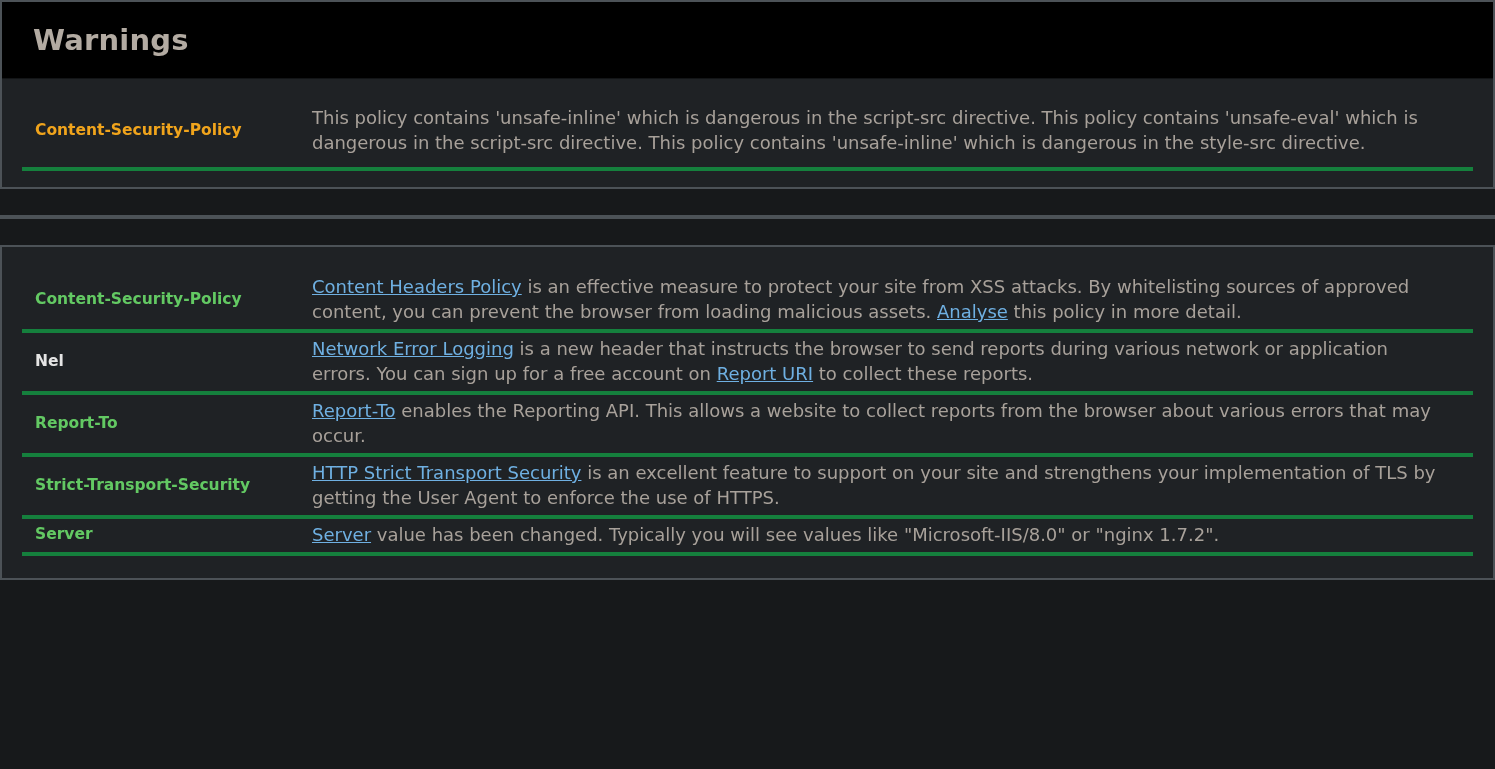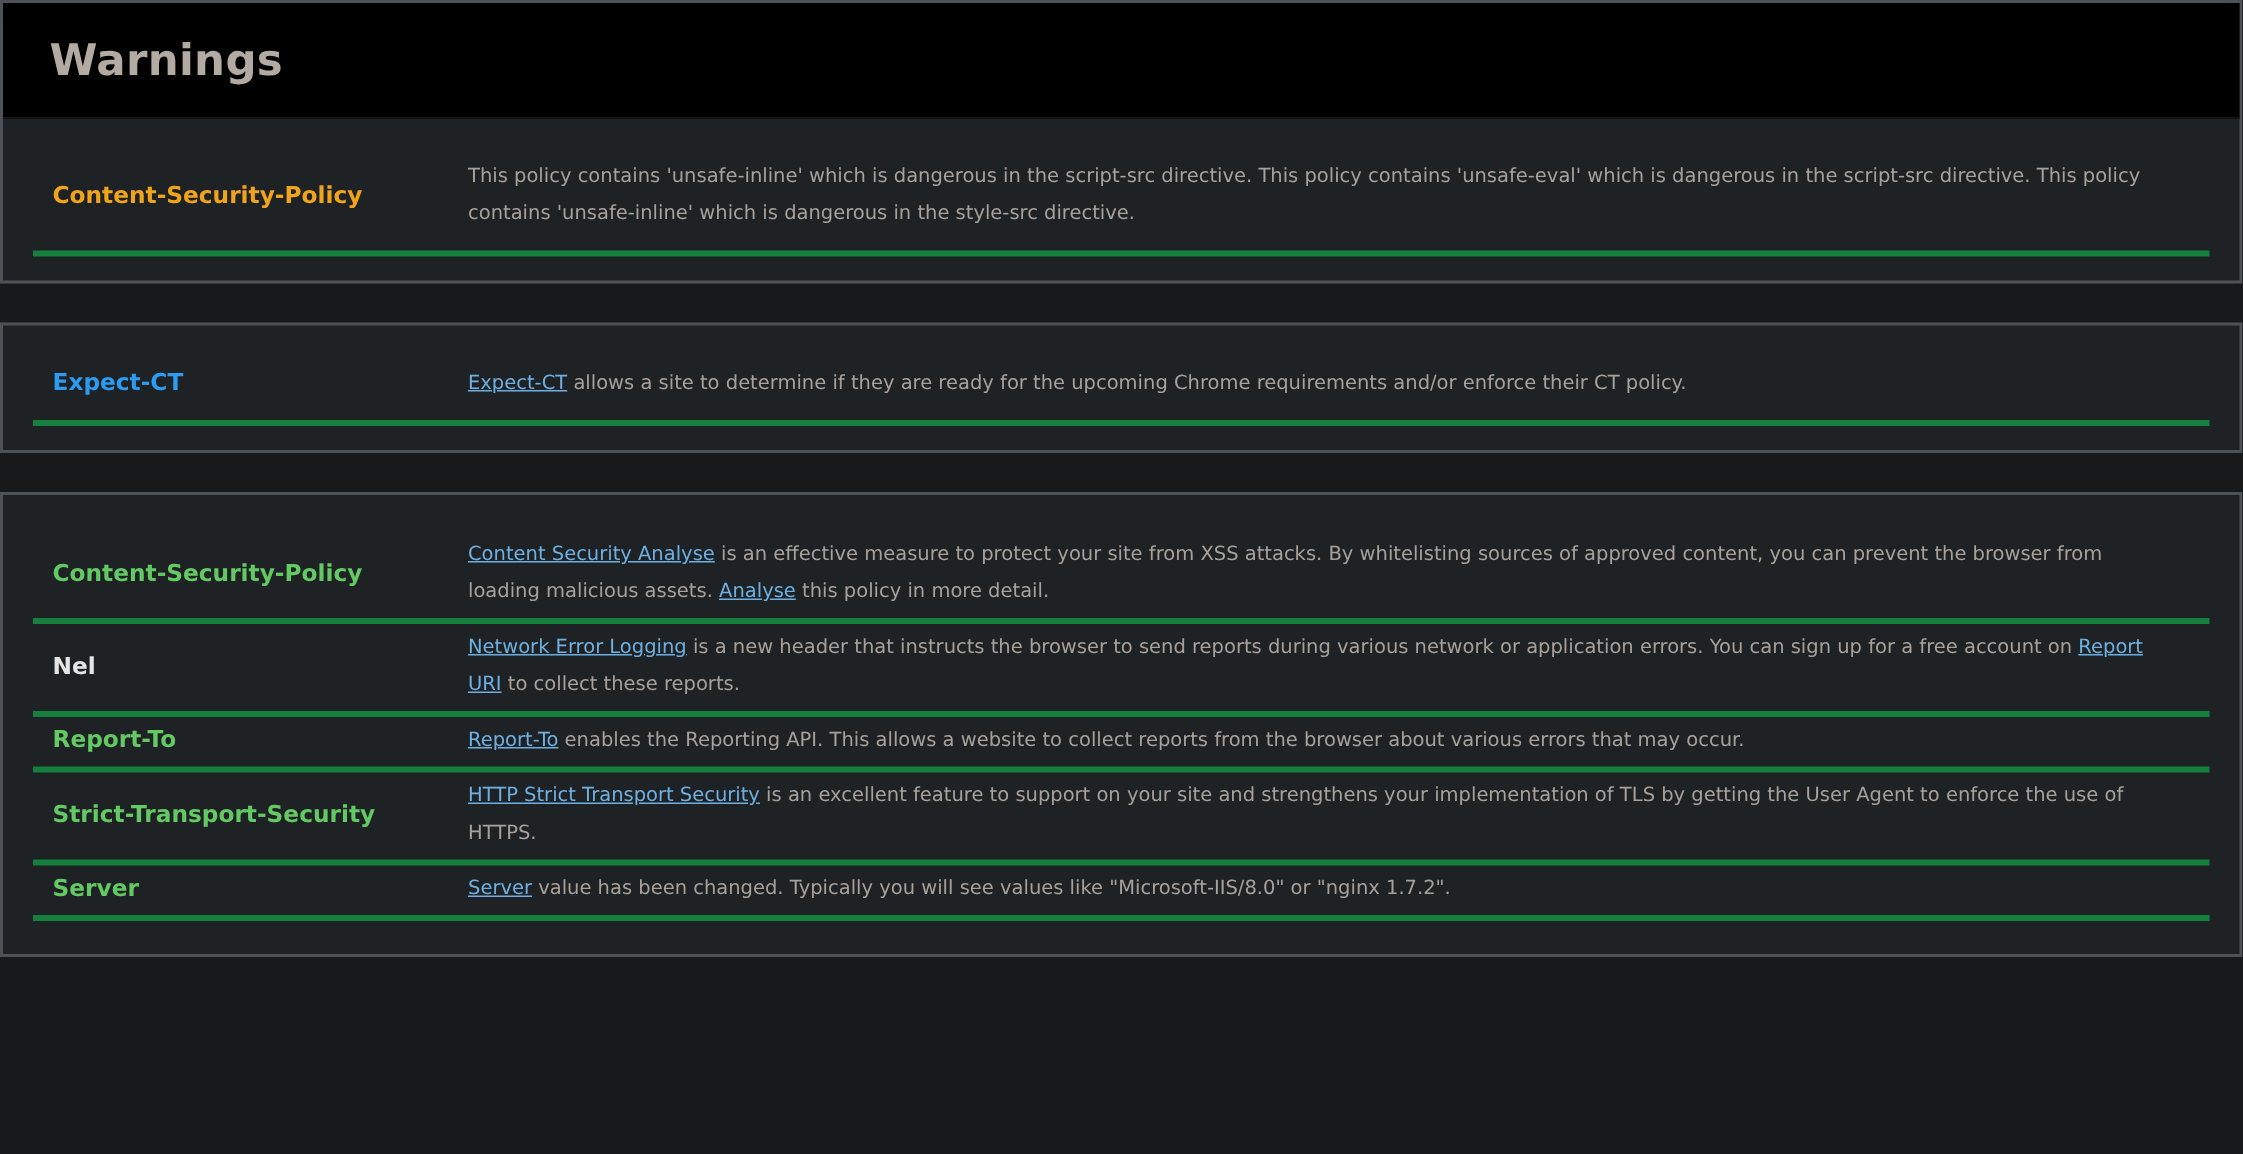--- a/index.html
+++ b/index.html
@@ -43,21 +43,21 @@
     flex: 0 0 290px;
     width: 290px;
     padding-left: 13px;
     font-size: 15.5px;
     font-weight: 700;
     line-height: 25px;
     align-self: center;
   }
   .hdr-desc {
     flex: 1;
-    font-size: 13px;
+    font-size: 18px;
     line-height: 25px;
     color: #a8a19a;
     padding-right: 24px;
   }
   .desc-link {
     color: var(--link-color, #6fb0e2);
     text-decoration: underline;
     cursor: pointer;
   }
   .desc-text { color: #a8a19a; }
@@ -71,32 +71,26 @@
         <h2 class="panel-title">Warnings</h2>
       </div>
       <div class="panel-body">
         <div class="hdr-row">
           <div class="hdr-label" style="color: rgb(240, 164, 28);">Content-Security-Policy</div>
           <div class="hdr-desc"><span class="desc-text">This policy contains 'unsafe-inline' which is dangerous in the script-src directive. This policy contains 'unsafe-eval' which is dangerous in the script-src directive. This policy contains 'unsafe-inline' which is dangerous in the style-src directive.</span></div>
         </div>
       </div>
     </section>
     <section class="panel roomy">
-      <div class="panel-body">
-        <div class="hdr-row">
-          <div class="hdr-label" style="color: rgb(45, 155, 240);">Expect-CT</div>
-          <div class="hdr-desc"><a class="desc-link" href="#">Expect-CT</a><span class="desc-text"> allows a site to determine if they are ready for the upcoming Chrome requirements and/or enforce their CT policy.</span></div>
-        </div>
-      </div>
     </section>
     <section class="panel">
       <div class="panel-body">
         <div class="hdr-row">
           <div class="hdr-label" style="color: rgb(99, 201, 99);">Content-Security-Policy</div>
-          <div class="hdr-desc"><a class="desc-link" href="#">Content Security Analyse</a><span class="desc-text"> is an effective measure to protect your site from XSS attacks. By whitelisting sources of approved content, you can prevent the browser from loading malicious assets. </span><a class="desc-link" href="#">Analyse</a><span class="desc-text"> this policy in more detail.</span></div>
+          <div class="hdr-desc"><a class="desc-link" href="#">Content Headers Policy</a><span class="desc-text"> is an effective measure to protect your site from XSS attacks. By whitelisting sources of approved content, you can prevent the browser from loading malicious assets. </span><a class="desc-link" href="#">Analyse</a><span class="desc-text"> this policy in more detail.</span></div>
         </div>
         <div class="hdr-row">
           <div class="hdr-label" style="color: #e5e5e5;">Nel</div>
           <div class="hdr-desc"><a class="desc-link" href="#">Network Error Logging</a><span class="desc-text"> is a new header that instructs the browser to send reports during various network or application errors. You can sign up for a free account on </span><a class="desc-link" href="#">Report URI</a><span class="desc-text"> to collect these reports.</span></div>
         </div>
         <div class="hdr-row">
           <div class="hdr-label" style="color: rgb(99, 201, 99);">Report-To</div>
           <div class="hdr-desc"><a class="desc-link" href="#">Report-To</a><span class="desc-text"> enables the Reporting API. This allows a website to collect reports from the browser about various errors that may occur.</span></div>
         </div>
         <div class="hdr-row">

